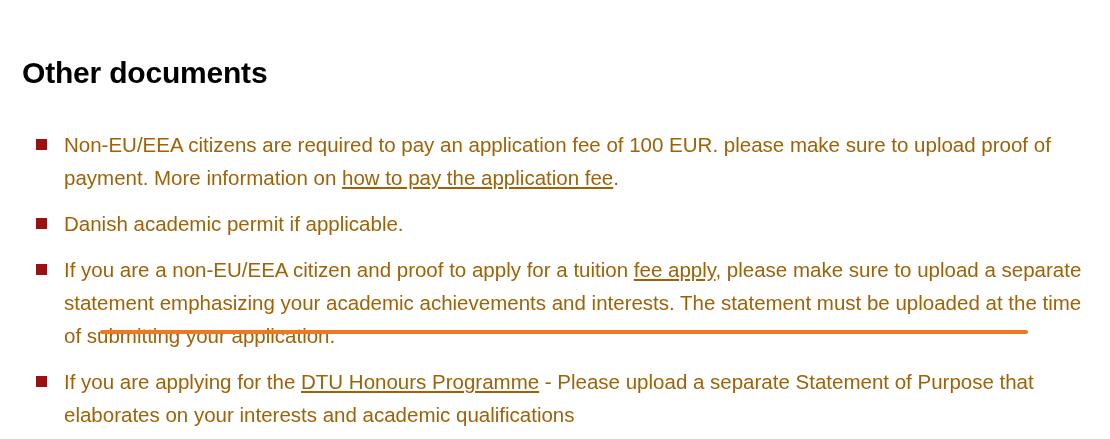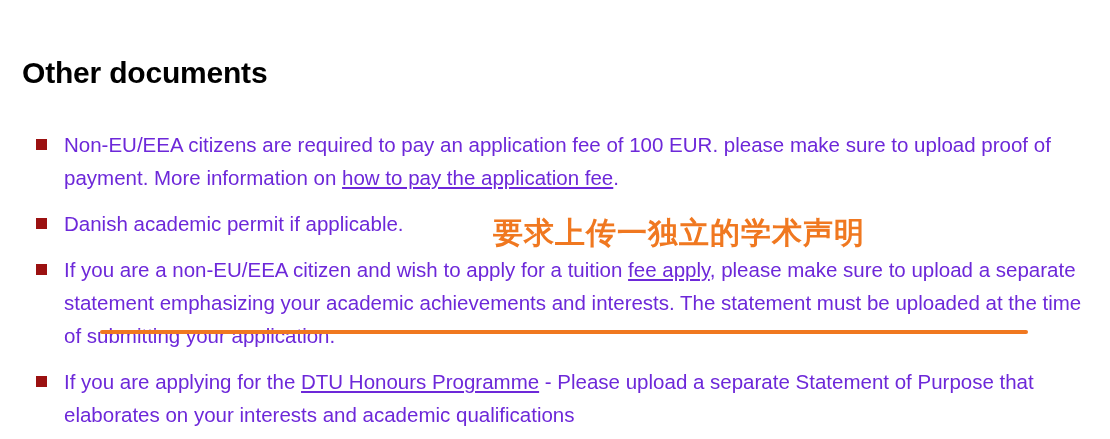--- a/index.html
+++ b/index.html
@@ -38,21 +38,21 @@
     list-style: none;
     margin: 0;
     padding: 0;
   }
   .list-item {
     position: relative;
     padding-left: 42px;
     margin-bottom: 13px;
     font-size: 20.5px;
     line-height: 33px;
-    color: #6d28d9;
+    color: #a16207;
   }
   .bullet {
     position: absolute;
     left: 14px;
     top: 11px;
     width: 11px;
     height: 11px;
     background: #9b1111;
     display: block;
   }
@@ -92,24 +92,23 @@
     <li class="list-item">
       <span class="bullet"></span>
       <span><span>Non-EU/EEA citizens are required to pay an application fee of 100 EUR. please make sure to upload proof of payment. More information on </span><span class="u">how to pay the application fee</span><span>.</span></span>
     </li>
     <li class="list-item">
       <span class="bullet"></span>
       <span><span>Danish academic permit if applicable.</span></span>
     </li>
     <li class="list-item">
       <span class="bullet"></span>
-      <span><span>If you are a non-EU/EEA citizen and wish to apply for a tuition </span><span class="u">fee apply</span><span>, please make sure to upload a separate statement emphasizing your academic achievements and interests. The statement must be uploaded at the time of submitting your application.</span></span>
+      <span><span>If you are a non-EU/EEA citizen and proof to apply for a tuition </span><span class="u">fee apply</span><span>, please make sure to upload a separate statement emphasizing your academic achievements and interests. The statement must be uploaded at the time of submitting your application.</span></span>
     </li>
     <li class="list-item">
       <span class="bullet"></span>
       <span><span>If you are applying for the </span><span class="u">DTU Honours Programme</span><span> - Please upload a separate Statement of Purpose that elaborates on your interests and academic qualifications</span></span>
     </li>
   </ul>
 
-  <div class="annotation-text">要求上传一独立的学术声明</div>
   <div class="annotation-underline"></div>
 
 </div>
 
 </body></html>

